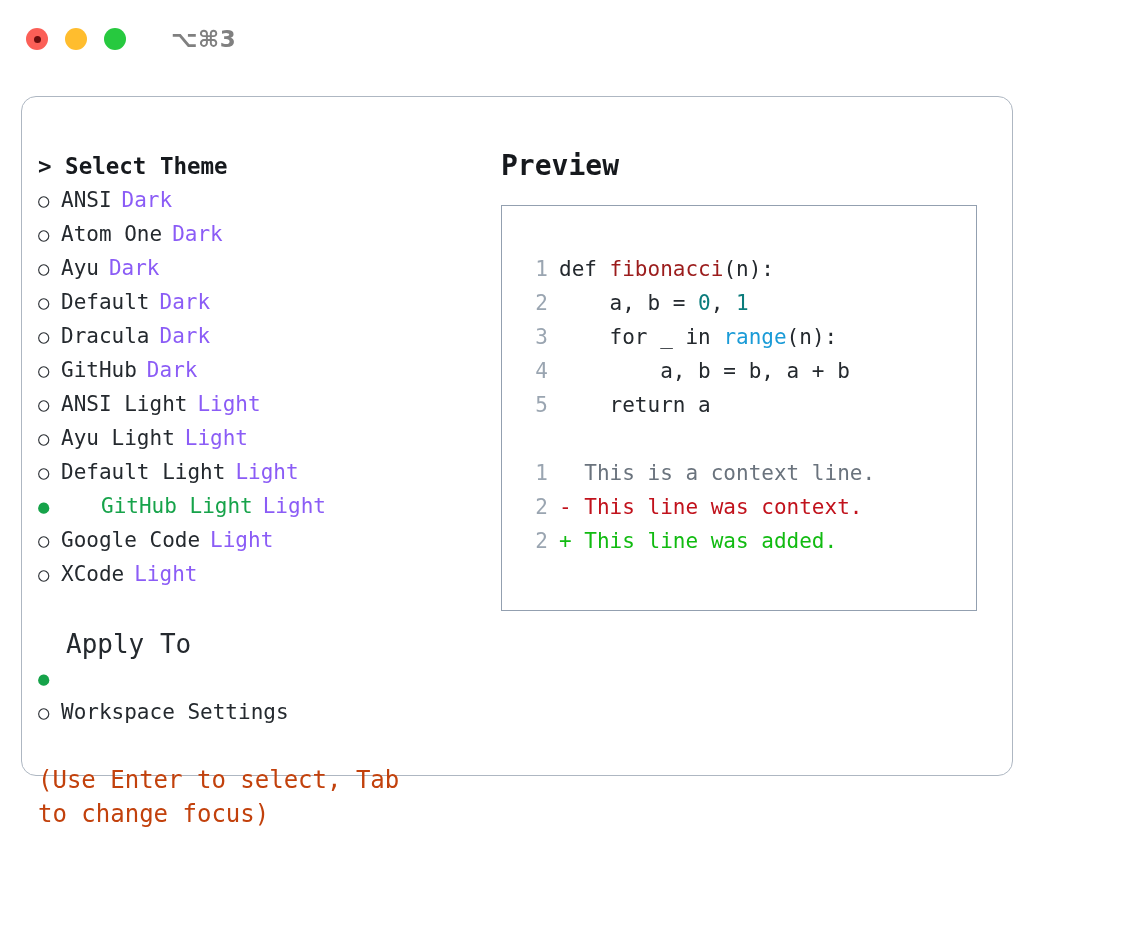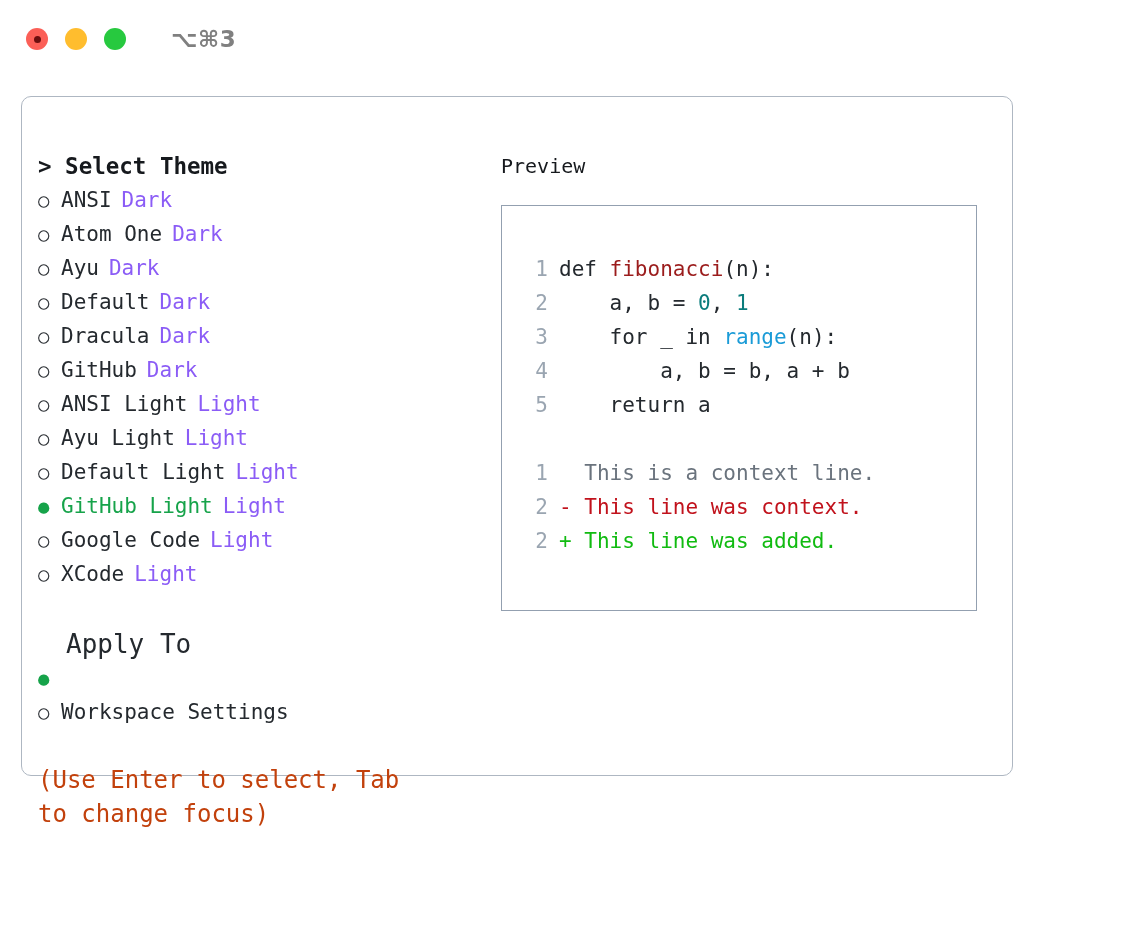--- a/index.html
+++ b/index.html
@@ -68,21 +68,21 @@
   }
 
   
   .panel {
     position: absolute;
     left: 21px;
     top: 96px;
     width: 992px;
     height: 680px;
     border: 1.6px solid #aeb7c2;
-    border-radius: 10px;
+    border-radius: 15px;
     box-sizing: border-box;
     background: #ffffff;
   }
 
   .columns {
     position: absolute;
     left: 0; top: 0;
     width: 100%; height: 100%;
   }
 
@@ -111,21 +111,21 @@
   }
   .bullet {
     width: 23px;
     flex: 0 0 23px;
     font-size: 19px;
     color: #2f3338;
     line-height: 34px;
   }
   .bullet.on { color: #16a34a; }
   .opt-label { color: #24292e; }
-  .opt-row.selected .opt-label { color: #16a34a; }
+  .opt-row.selected .opt-label { color: #16a34a; margin-left: 40px; }
   .opt-variant {
     color: #8b5cf6;
     margin-left: 10px;
   }
 
   .apply-head {
     font-size: 26px;
     color: #24292e;
     line-height: 34px;
     height: 34px;
@@ -143,22 +143,22 @@
   }
 
   
   .right-col {
     position: absolute;
     left: 479px;
     top: 52px;
     width: 490px;
   }
   .preview-head {
-    font-size: 20px;
-    font-weight: normal;
+    font-size: 28px;
+    font-weight: bold;
     color: #16191d;
     line-height: 34px;
     height: 34px;
     white-space: pre;
   }
   .code-box {
     margin-top: 22px;
     width: 476px;
     height: 406px;
     border: 1.6px solid #93a0b0;

